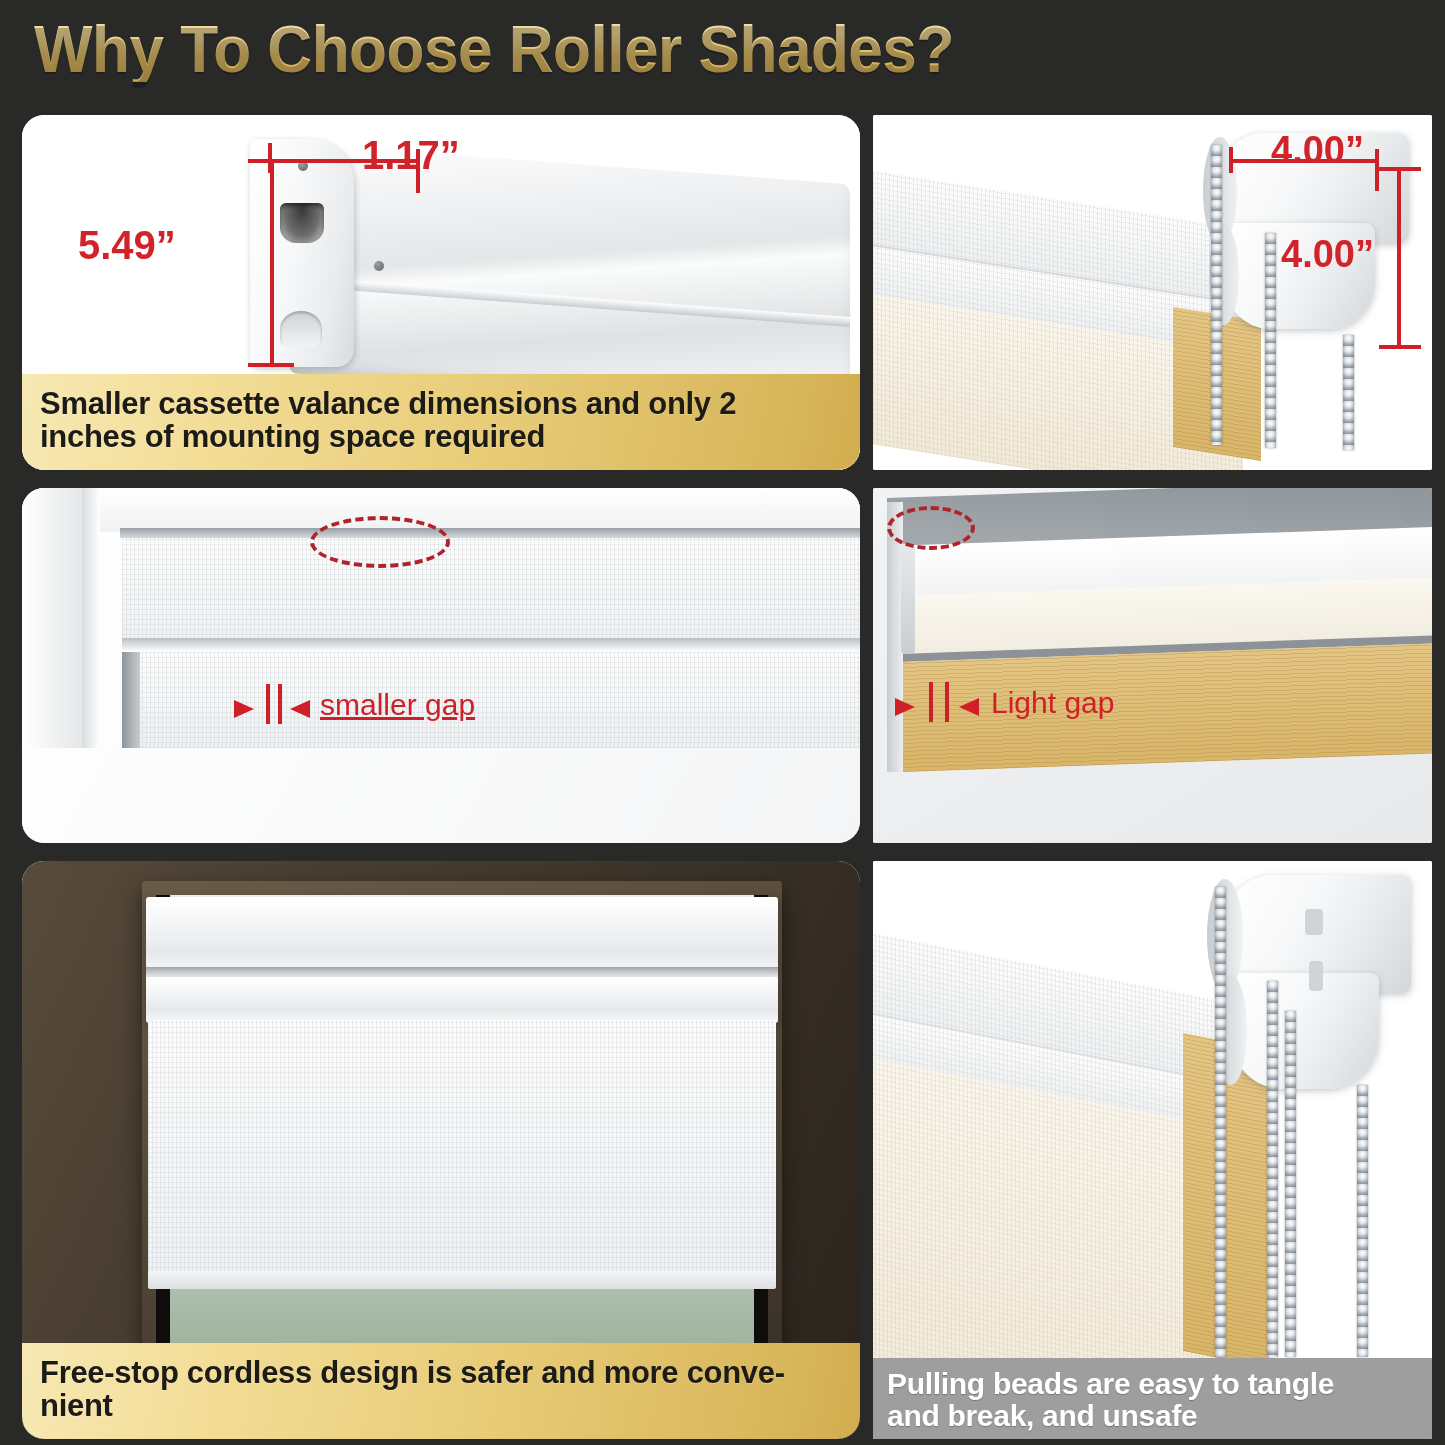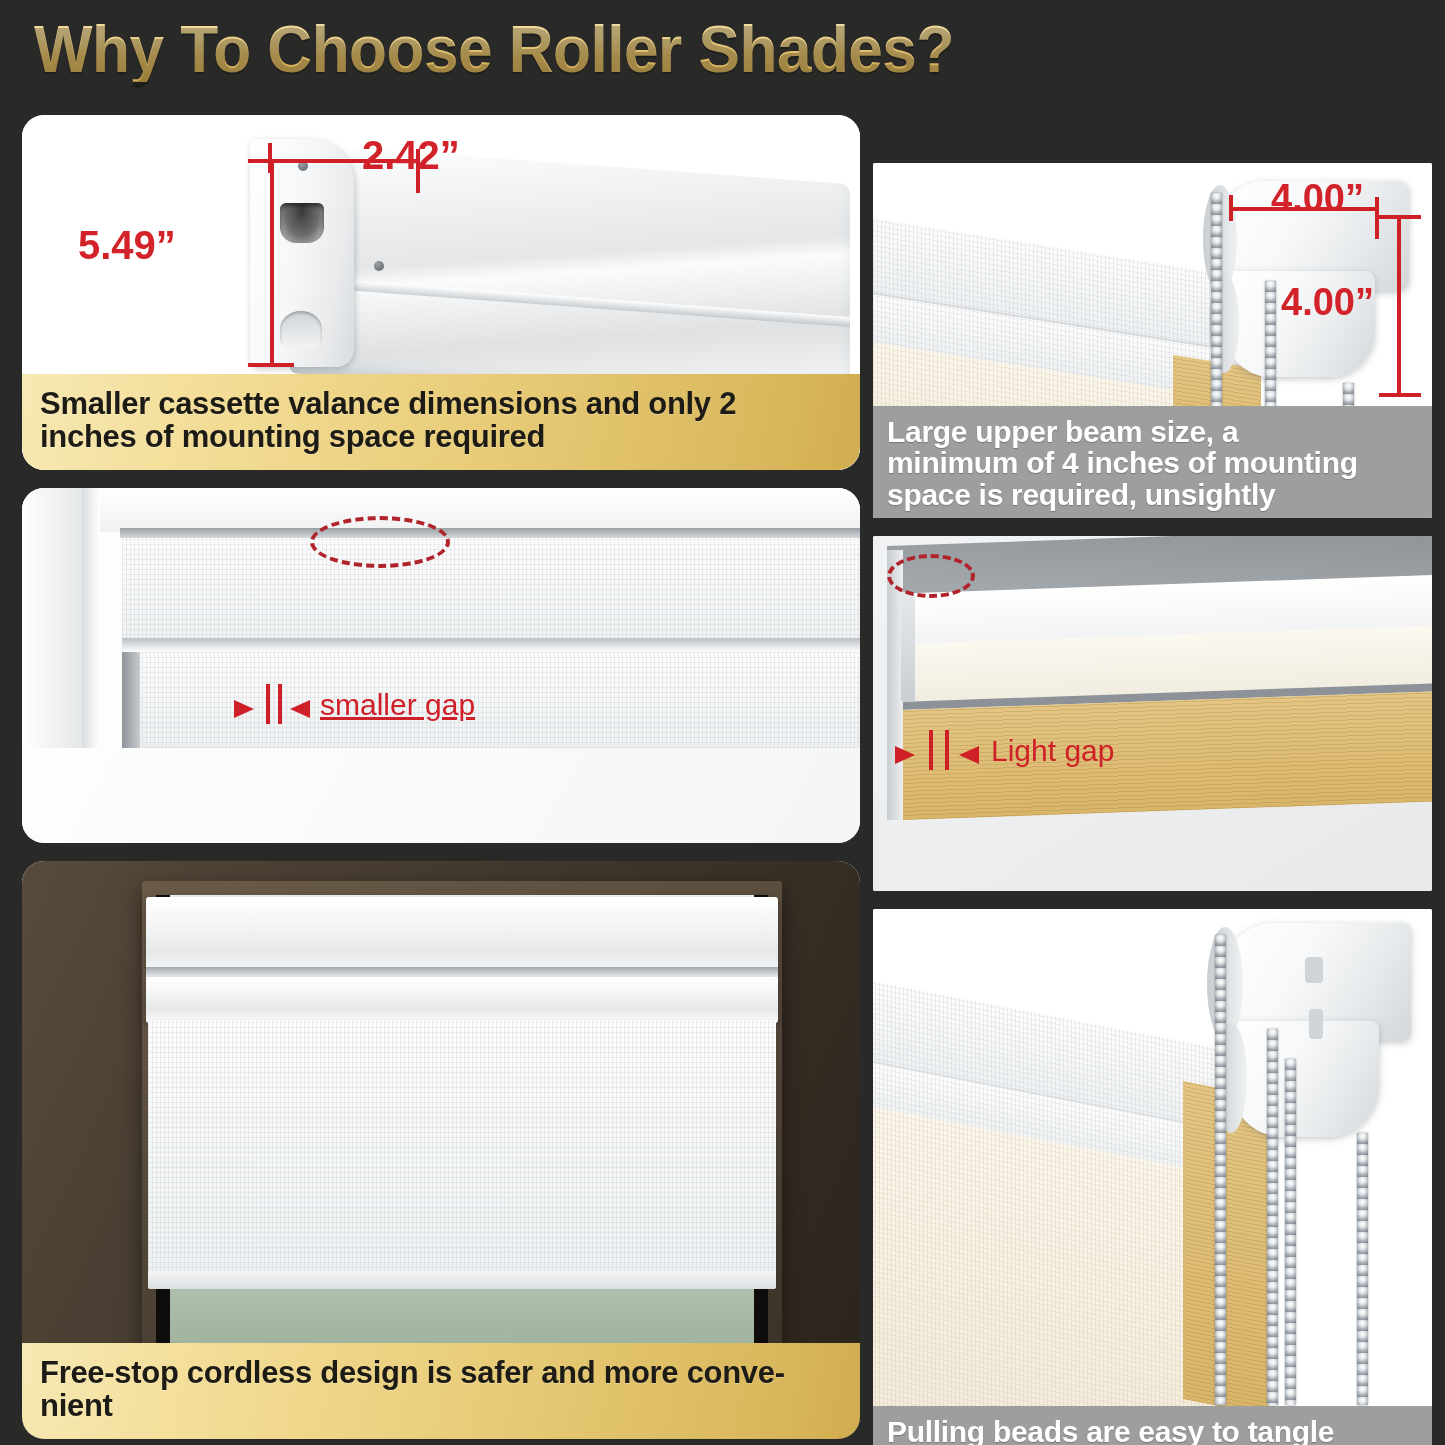--- a/index.html
+++ b/index.html
@@ -23,21 +23,21 @@
     -webkit-background-clip: text; background-clip: text;
     color: #e4c983; -webkit-text-fill-color: transparent;
     text-shadow: 0 2px 0 rgba(0,0,0,0.25);
   }
 
   
   .grid { position: absolute; left: 0; top: 110px; width: 1445px; height: 1335px; }
 
   .panel { position: absolute; overflow: hidden; background: #fff; }
   .panel.left  { left: 22px;  width: 838px; border-radius: 22px; }
-  .panel.right { left: 873px; width: 559px; border-radius: 2px; margin-top: 48px; }
+  .panel.right { left: 873px; width: 559px; border-radius: 2px; }
 
   .row1 { top: 5px;   height: 355px; }
   .row2 { top: 378px; height: 355px; }
   .row3 { top: 751px; height: 578px; }
 
   .media { position: absolute; left:0; right:0; top:0; bottom:0; overflow: hidden; }
 
   
   .cap {
     position: absolute; left: 0; right: 0; bottom: 0;
@@ -187,21 +187,21 @@
         <div class="p1-body"></div>
         <div class="p1-cap"></div>
         <div class="p1-slot1"></div>
         <div class="p1-slot2"></div>
         <div class="p1-screw abs" style="left:276px;top:46px;"></div>
         <div class="p1-screw abs" style="left:352px;top:146px;"></div>
 
         <div class="dim-line" style="left:246px;top:44px;width:152px;height:4px;"></div>
         <div class="tick" style="left:246px;top:28px;width:4px;height:30px;"></div>
         <div class="tick" style="left:394px;top:34px;width:4px;height:44px;"></div>
-        <div class="dim-label" style="left:340px;top:18px;font-size:40px;">2.42”</div>
+        <div class="dim-label" style="left:340px;top:18px;font-size:40px;">1.17”</div>
 
         <div class="dim-line" style="left:248px;top:44px;width:4px;height:208px;"></div>
         <div class="tick" style="left:226px;top:44px;width:46px;height:4px;"></div>
         <div class="tick" style="left:226px;top:248px;width:46px;height:4px;"></div>
         <div class="dim-label" style="left:56px;top:108px;font-size:40px;">5.49”</div>
       </div>
       <div class="cap gold tall">Smaller cassette valance dimensions and only 2
 inches of mounting space required</div>
     </div>
 
@@ -225,23 +225,20 @@
         <div class="dim-line" style="left:358px;top:44px;width:148px;height:4px;"></div>
         <div class="tick" style="left:356px;top:32px;width:4px;height:26px;"></div>
         <div class="tick" style="left:502px;top:34px;width:4px;height:42px;"></div>
         <div class="dim-label" style="left:398px;top:14px;font-size:38px;">4.00”</div>
 
         <div class="dim-line" style="left:524px;top:52px;width:4px;height:182px;"></div>
         <div class="tick" style="left:506px;top:52px;width:42px;height:4px;"></div>
         <div class="tick" style="left:506px;top:230px;width:42px;height:4px;"></div>
         <div class="dim-label" style="left:408px;top:118px;font-size:38px;">4.00”</div>
       </div>
-      <div class="cap gray">Large upper beam size, a
-minimum of 4 inches of mounting
-space is required, unsightly</div>
     </div>
 
     <div class="panel left row2">
       <div class="media">
         <div class="abs" style="inset:0;background:linear-gradient(120deg,#ffffff,#f4f5f6);"></div>
         <div class="abs" style="left:0;top:0;width:70px;height:260px;background:linear-gradient(90deg,#ffffff,#eceeef 60%,#dfe2e4);"></div>
         <div class="abs" style="left:60px;top:0;width:18px;height:260px;background:linear-gradient(90deg,#d9dcde,#ffffff);"></div>
         <div class="abs" style="left:78px;top:0;width:760px;height:44px;background:linear-gradient(180deg,#ffffff,#f0f1f2);"></div>
         <div class="abs" style="left:98px;top:40px;width:740px;height:10px;background:linear-gradient(180deg,#9aa0a6,#d5d8db);"></div>
 

